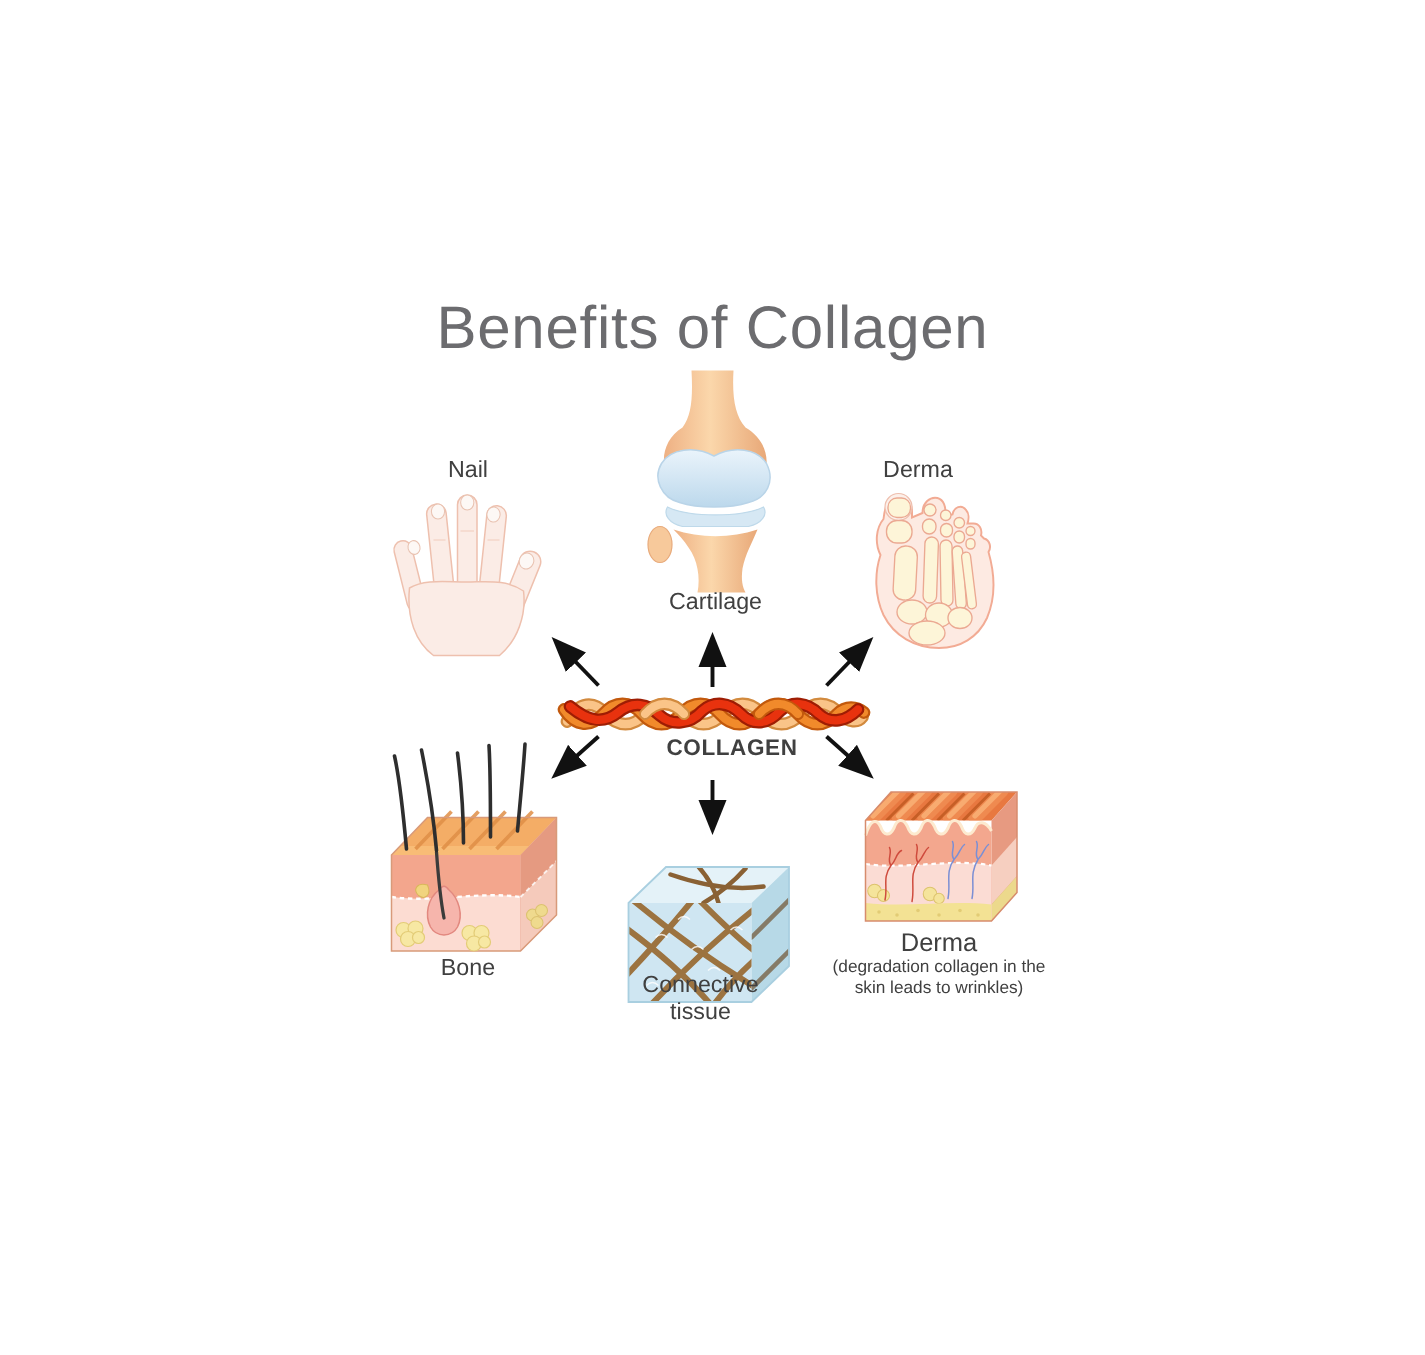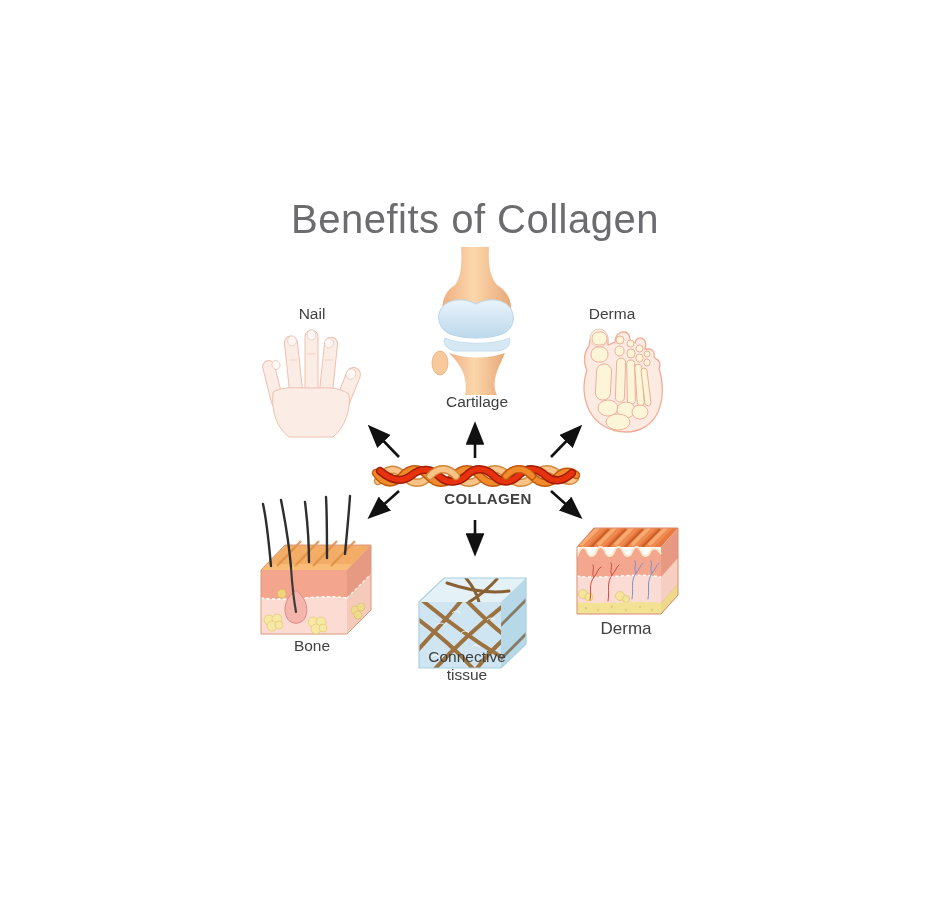--- a/index.html
+++ b/index.html
@@ -282,14 +282,18 @@
           <circle cx="24" cy="96" r="1.2"></circle>
           <circle cx="38" cy="93" r="1.2"></circle>
           <circle cx="52" cy="96" r="1.2"></circle>
           <circle cx="66" cy="93" r="1.2"></circle>
           <circle cx="78" cy="96" r="1.2"></circle>
       </g>
       <polygon points="3,33 20,14 104,14 104,81 87,100 3,100" fill="none" stroke="#d78c6d" stroke-width="1"></polygon>
     </svg>
   </div>
   <div class="lbl lbl-derma">Derma</div>
+  <div class="lbl lbl-derma-caption">
+    <div>(degradation collagen in the</div>
+    <div>skin leads to wrinkles)</div>
+  </div>
 
 </div>
 
 </body></html>

